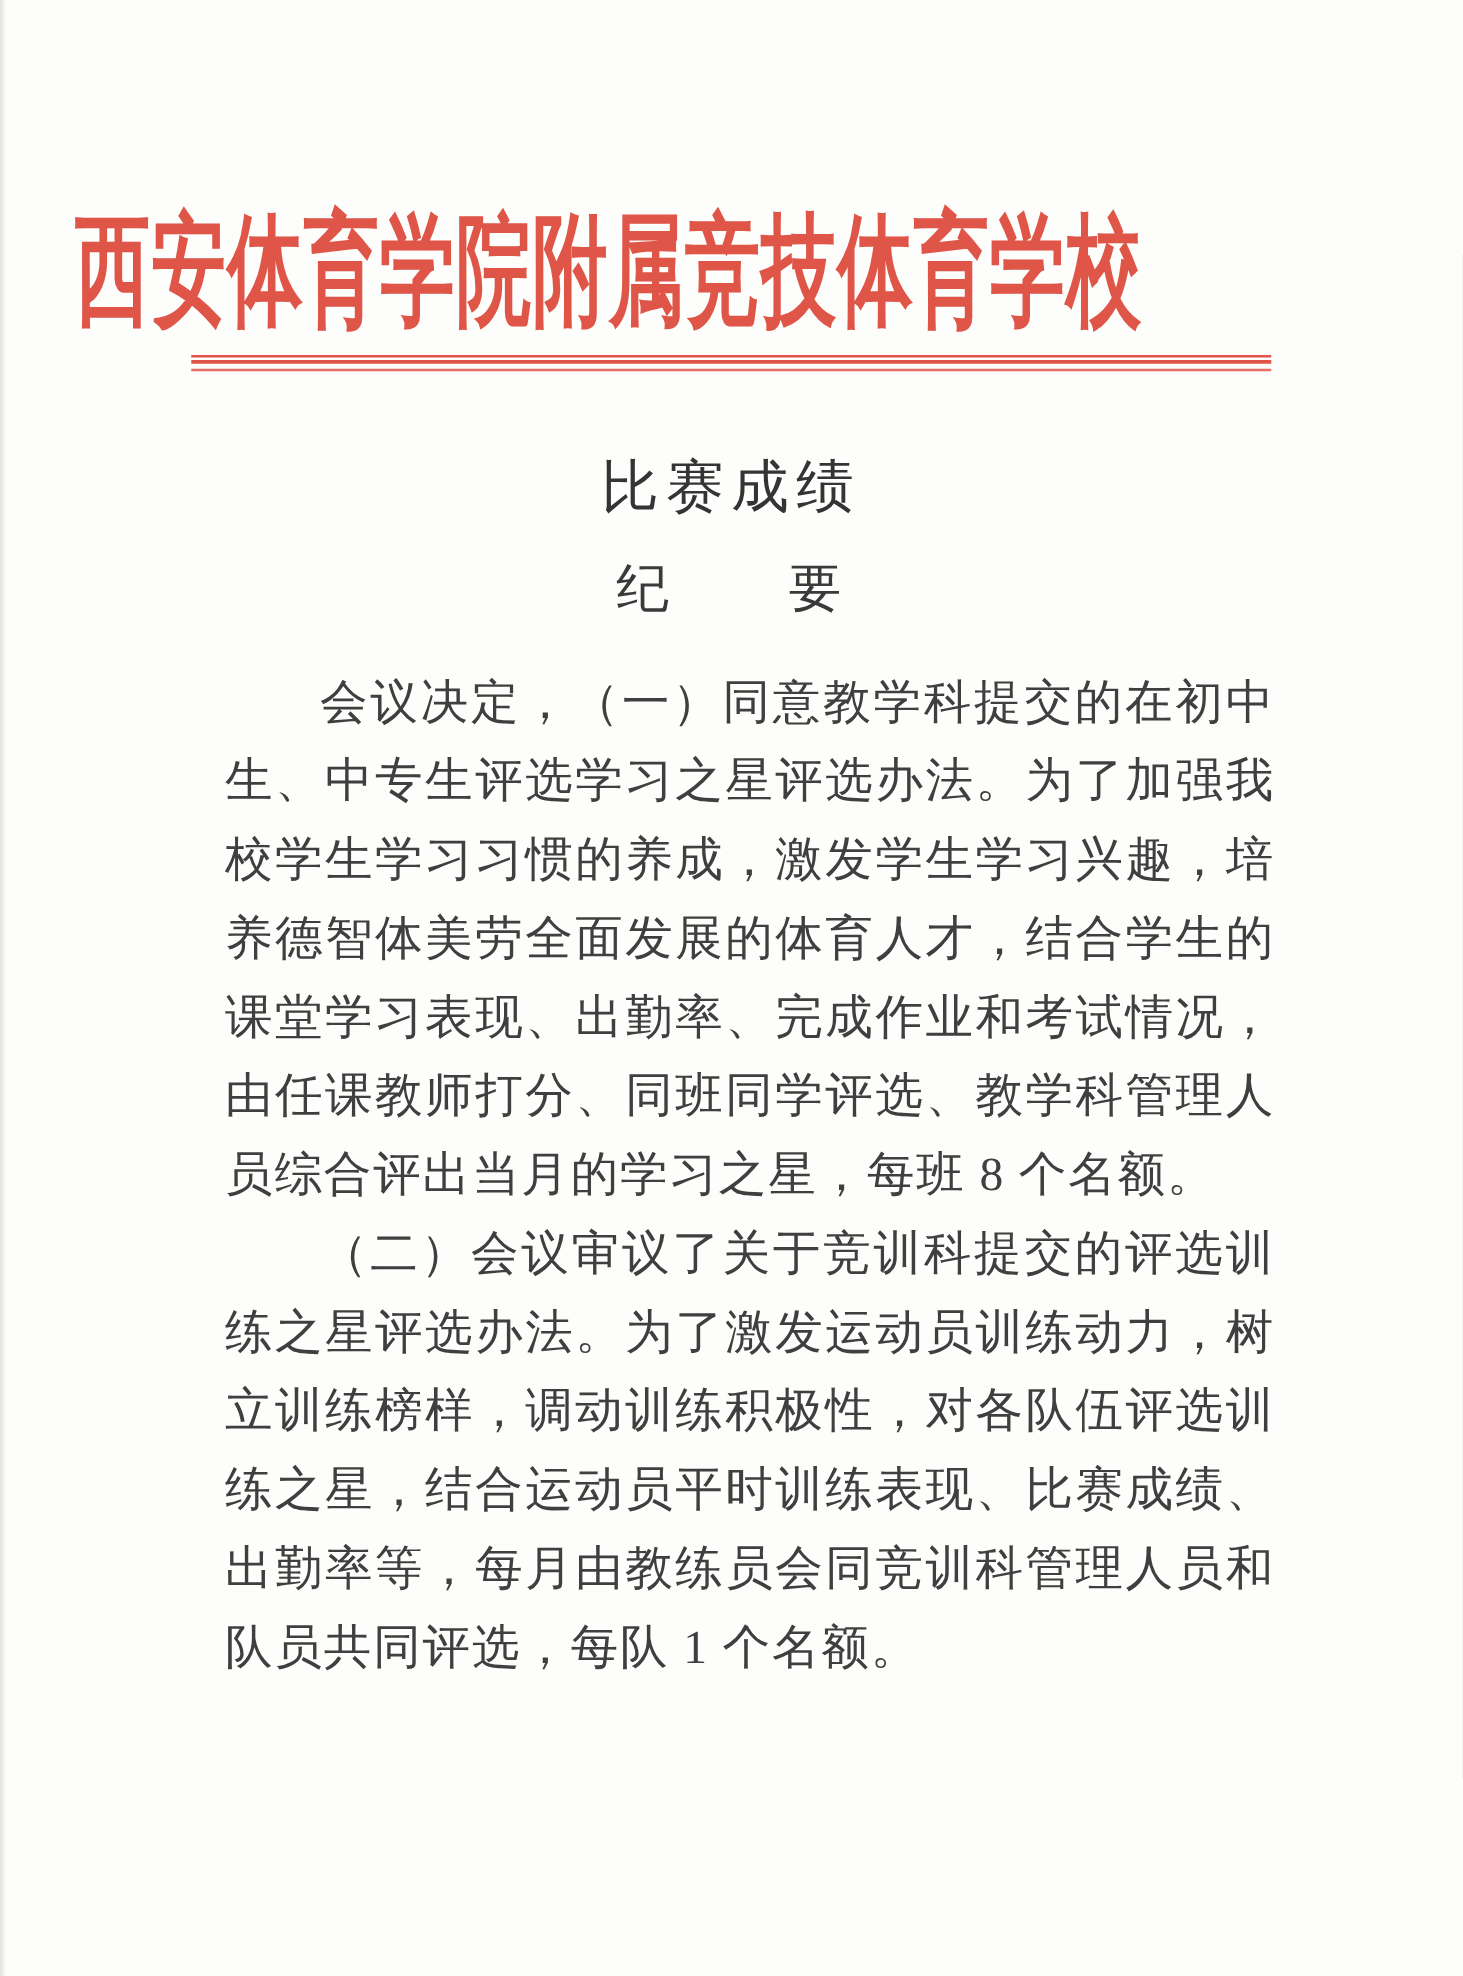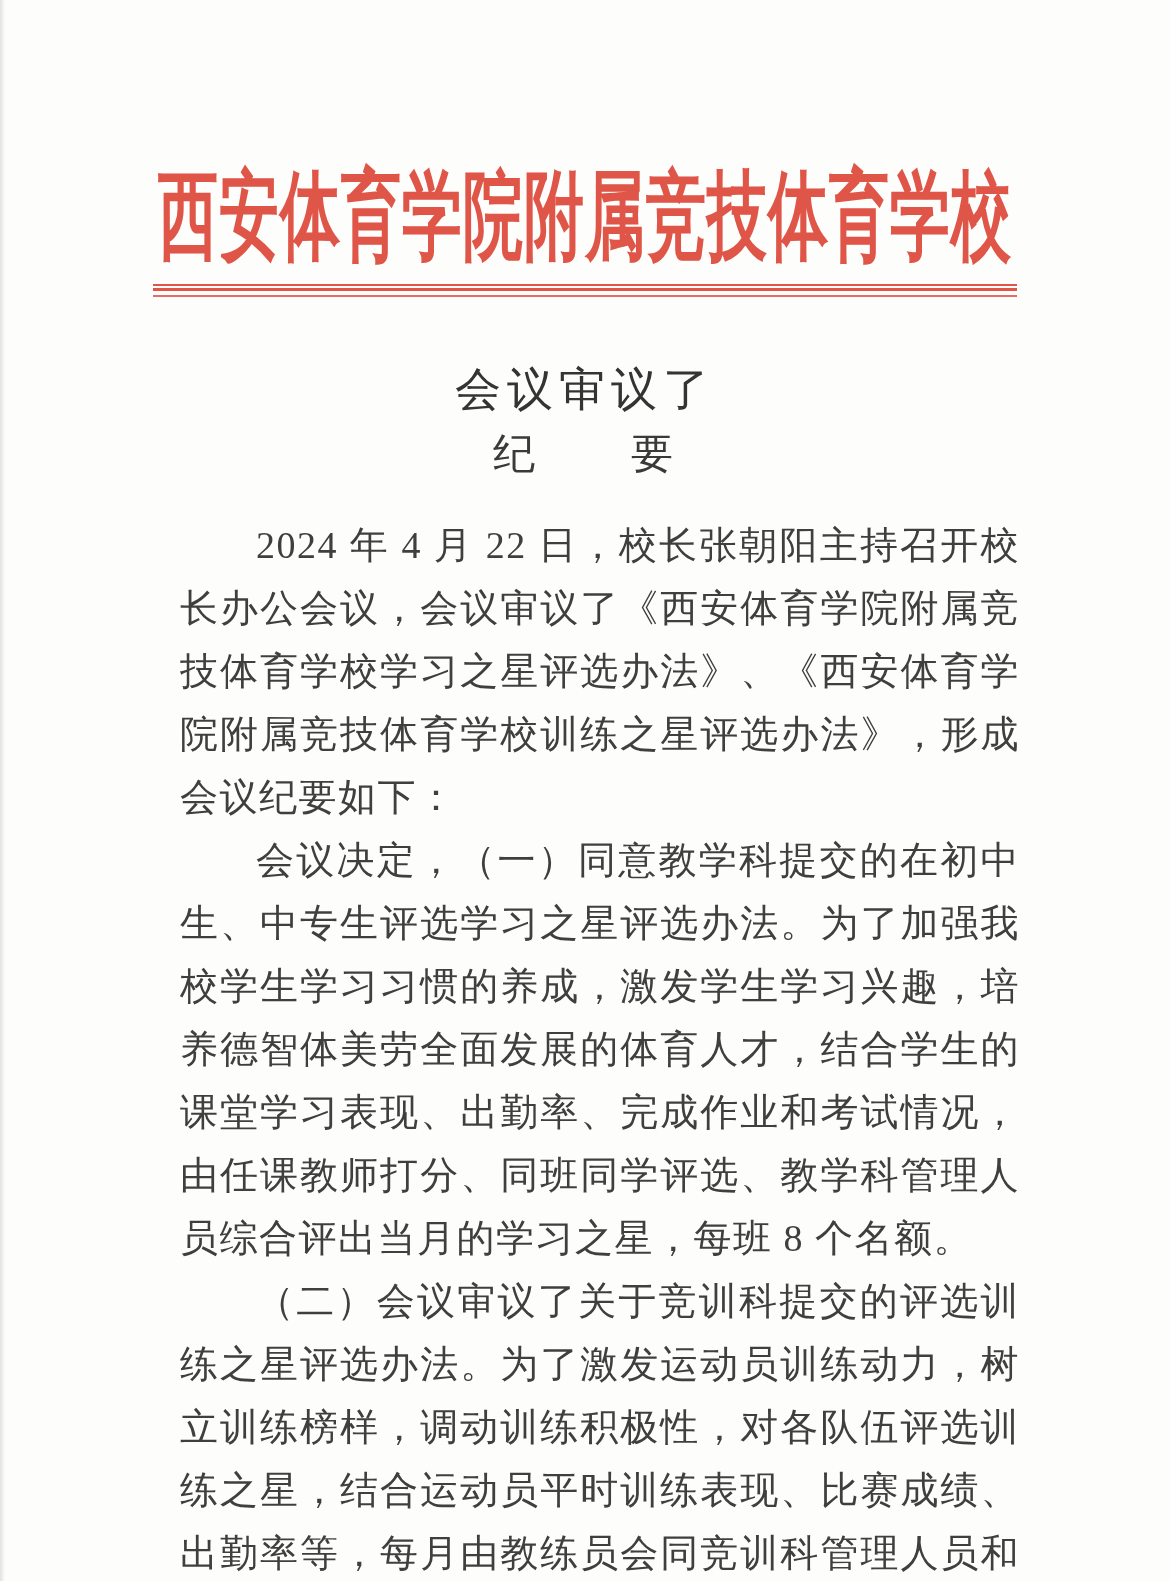--- a/index.html
+++ b/index.html
@@ -15,21 +15,21 @@
     font-family: "Liberation Serif", "DejaVu Serif", serif;
   }
   
   .scan-edge {
     position: absolute; left: 0; top: 0; bottom: 0; width: 5px;
     background: linear-gradient(to right, #e2e2e0, rgba(255,255,255,0));
   }
   .header {
     margin: 152px 60px 0 60px;
     height: 118px;
-    text-align: center;
+    text-align: left;
   }
   .school-name {
     display: block;
     font-size: 60px;
     font-weight: bold;
     letter-spacing: 1px;
     white-space: nowrap;
     color: var(--accent);
     transform: scaleY(1.62);
     transform-origin: 50% 0;
@@ -48,21 +48,21 @@
   }
   .doc-title {
     margin-top: 62px;
     text-align: center;
     font-size: 46px;
     font-weight: normal;
     letter-spacing: 6px;
     color: #343434;
   }
   .doc-subtitle {
-    margin-top: 5px;
+    margin-top: 22px;
     text-align: center;
     font-size: 42px;
     font-weight: normal;
     letter-spacing: 4px;
     color: #3a3a3a;
   }
   .body-text {
     margin: 32px 150px 0 180px;
     width: 840px;
     color: var(--ink);
@@ -83,22 +83,21 @@
 
   <div class="header">
     <span class="school-name">西安体育学院附属竞技体育学校</span>
   </div>
 
   <div class="separator">
     <div class="sep-band"></div>
     <div class="sep-thin"></div>
   </div>
 
-  <h2 class="doc-title">会议审议了</h2>
+  <h2 class="doc-title">比赛成绩</h2>
 
   <h3 class="doc-subtitle">纪　　要</h3>
 
   <div class="body-text">
-    <p>2024 年 4 月 22 日，校长张朝阳主持召开校长办公会议，会议审议了《西安体育学院附属竞技体育学校学习之星评选办法》、《西安体育学院附属竞技体育学校训练之星评选办法》，形成会议纪要如下：</p>
     <p>会议决定，（一）同意教学科提交的在初中生、中专生评选学习之星评选办法。为了加强我校学生学习习惯的养成，激发学生学习兴趣，培养德智体美劳全面发展的体育人才，结合学生的课堂学习表现、出勤率、完成作业和考试情况，由任课教师打分、同班同学评选、教学科管理人员综合评出当月的学习之星，每班 8 个名额。</p>
     <p>（二）会议审议了关于竞训科提交的评选训练之星评选办法。为了激发运动员训练动力，树立训练榜样，调动训练积极性，对各队伍评选训练之星，结合运动员平时训练表现、比赛成绩、出勤率等，每月由教练员会同竞训科管理人员和队员共同评选，每队 1 个名额。</p>
   </div>
 </div>
 
 </body></html>

